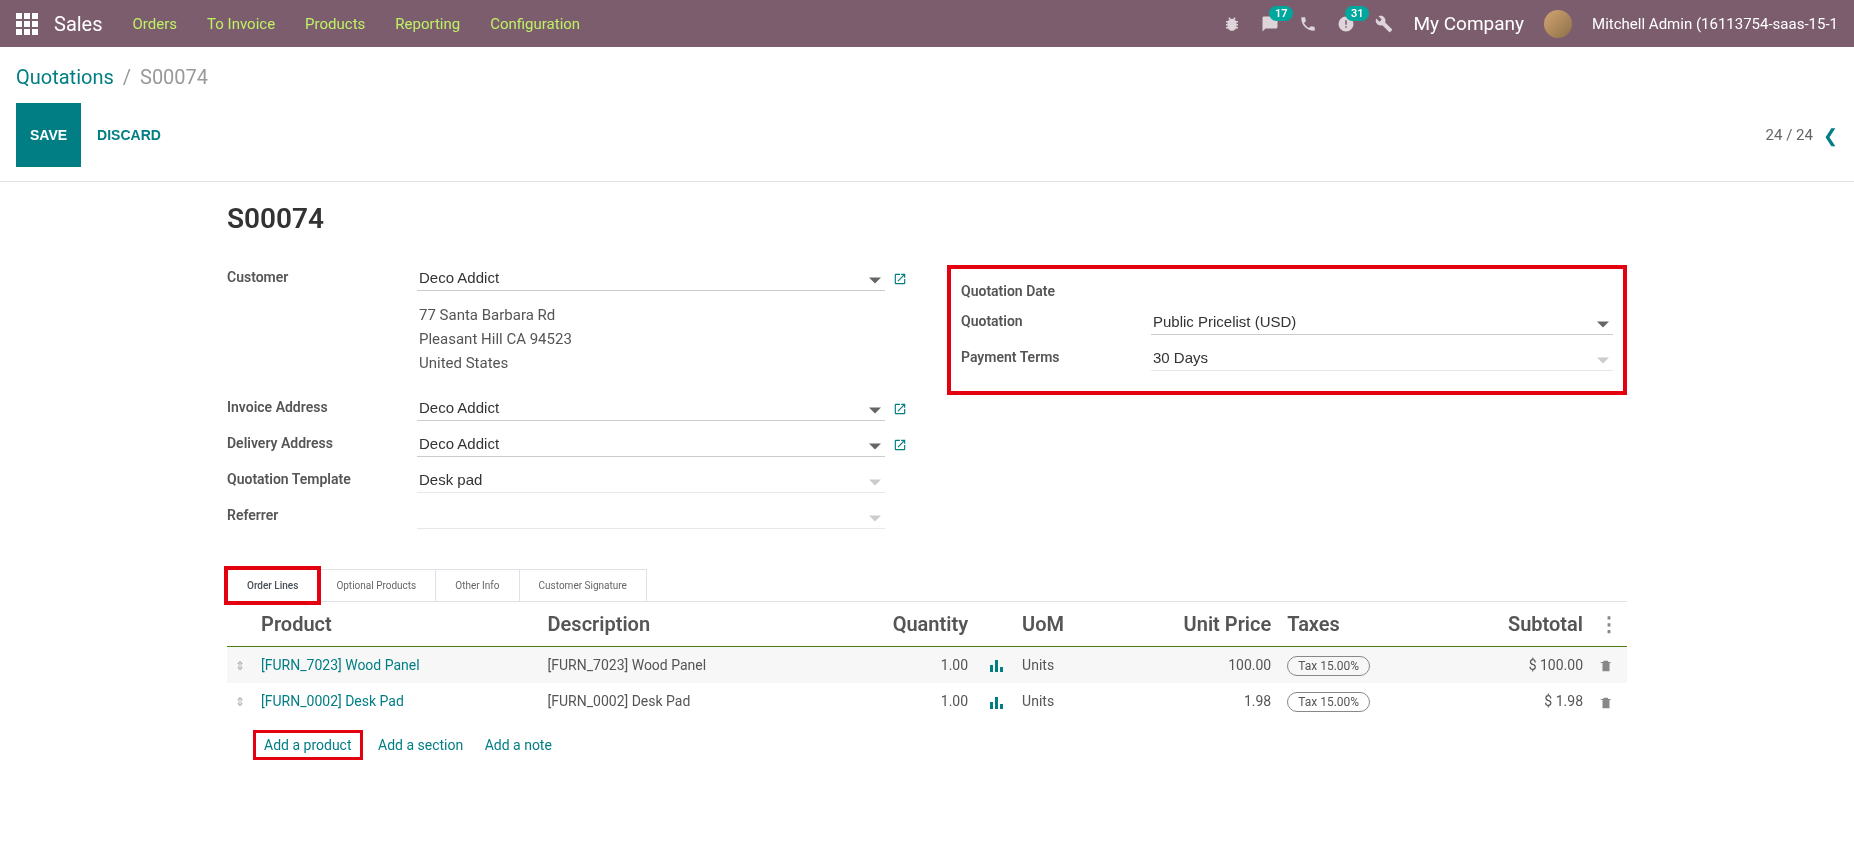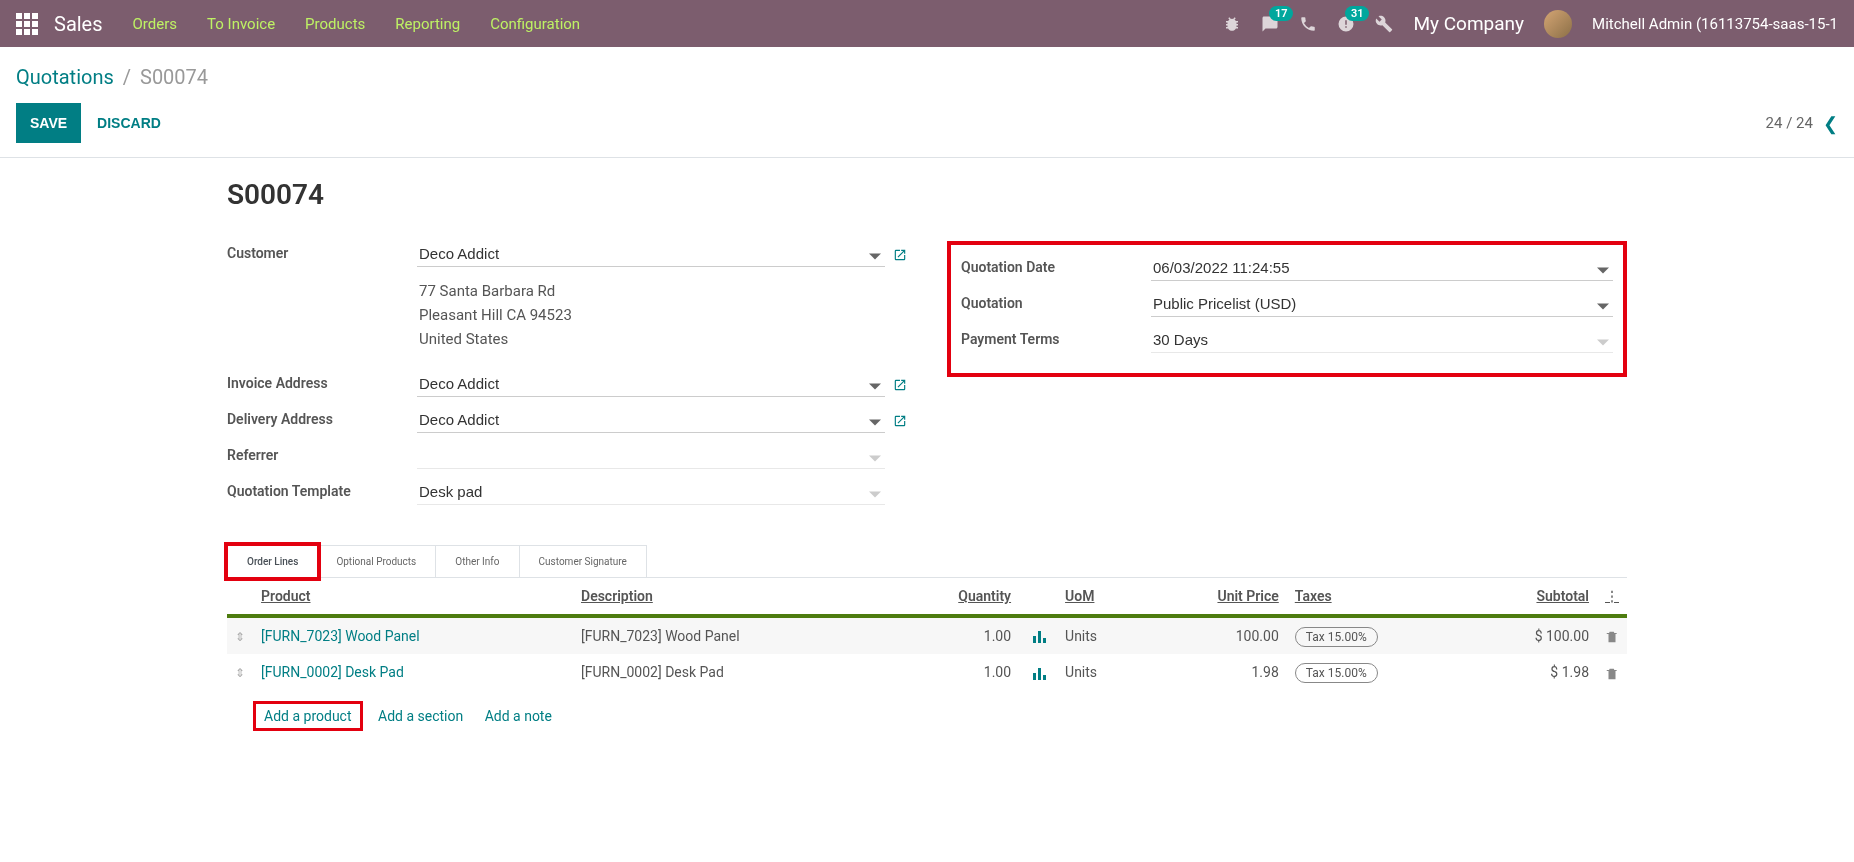--- a/index.html
+++ b/index.html
@@ -20,21 +20,21 @@
 .avatar { width: 28px; height: 28px; border-radius: 50%; background: linear-gradient(135deg,#d4a574,#8b6f47); display: inline-block; }
 .user-label { color: #fff; font-size: 15px; white-space: nowrap; overflow: hidden; }
 
 
 .breadcrumb-row { padding: 18px 16px 8px; }
 .breadcrumb { font-size: 20px; }
 .bc-link { color: #017e84; cursor: pointer; }
 .bc-sep { color: #999; margin: 0 4px; }
 .bc-current { color: #999; }
 .action-row { display: flex; align-items: center; padding: 6px 16px 14px; border-bottom: 1px solid #dee2e6; }
-.btn-primary { background: #017e84; color: #fff; border: none; padding: 12px 14px; font-weight: 600; cursor: pointer; margin-right: 16px; font-size: 14px; }
+.btn-primary { background: #017e84; color: #fff; border: none; padding: 24px 14px; font-weight: 600; cursor: pointer; margin-right: 16px; font-size: 14px; }
 .btn-secondary { background: none; border: none; color: #017e84; font-weight: 600; cursor: pointer; font-size: 14px; }
 .pager { margin-left: auto; display: flex; align-items: center; gap: 10px; color: #666; }
 .pager-btn { cursor: pointer; color: #017e84; font-size: 18px; }
 
 
 .sheet { max-width: 1460px; margin: 0 auto; padding: 20px 30px; background: #fff; }
 .record-title { font-size: 28px; font-weight: 600; color: #333; margin-bottom: 30px; }
 .form-columns { display: flex; gap: 40px; }
 .form-col { flex: 1; }
 .form-row { display: flex; align-items: flex-start; margin-bottom: 10px; }
@@ -52,21 +52,21 @@
 
 .tabs-wrap { margin-top: 30px; }
 .tabs { display: flex; border: 1px solid #dee2e6; border-bottom: none; width: fit-content; }
 .tab { padding: 10px 19px; border-right: 1px solid #dee2e6; cursor: pointer; color: #666; font-size: 10px; }
 .tab:last-child { border-right: none; }
 .tab.active { color: #495057; font-weight: 500; }
 .tab-highlight { border: 4px solid #e3000f; margin: -4px; }
 
 
 .lines-table { width: 100%; border-collapse: collapse; border-top: 1px solid #dee2e6; }
-.lines-table th { text-align: left; font-weight: 600; color: #555; padding: 10px 8px; border-bottom: 4px solid #4d7c0f; font-size: 14px; text-decoration: underline; }
+.lines-table th { text-align: left; font-weight: 600; color: #555; padding: 10px 8px; border-bottom: 1px solid #4d7c0f; font-size: 20px; }
 .lines-table th.num, .lines-table td.num { text-align: right; }
 .lines-table td { padding: 10px 8px; color: #555; font-size: 14px; }
 .lines-table tbody tr:first-child { background: #f7f7f7; }
 .drag-handle { color: #aaa; cursor: grab; font-size: 12px; }
 .product-link { color: #017e84; }
 .tax-chip { border: 1px solid #888; border-radius: 12px; padding: 2px 10px; font-size: 12px; color: #555; }
 .chart-icon { color: #017e84; cursor: pointer; margin-left: 6px; }
 .trash-icon { color: #888; cursor: pointer; }
 .menu-dots { color: #888; cursor: pointer; }
 .add-row td { padding: 10px 8px; }
@@ -183,51 +183,45 @@
           <input class="field-input" value="Deco Addict" style="">
           <span class="field-caret"><svg viewBox="0 0 10 10">
                 <path d="M0 2l5 5 5-5z"></path>
               </svg></span>
         </div>
         <span class="ext-link"><svg viewBox="0 0 24 24">
               <path d="M14 3v2h3.59l-9.83 9.83 1.41 1.41L19 6.41V10h2V3h-7zM19 19H5V5h7V3H5a2 2 0 00-2 2v14a2 2 0 002 2h14a2 2 0 002-2v-7h-2v7z"></path>
             </svg></span>
       </div>
       <div class="form-row">
+        <div class="form-label">Quotation Template</div>
+        <div class="form-field">
+          <input class="field-input no-underline" value="Desk pad" style="">
+          <span class="field-caret"><svg viewBox="0 0 10 10">
+                <path d="M0 2l5 5 5-5z" fill="#ccc"></path>
+              </svg></span>
+        </div>
+        <span style="width:22px"></span>
+      </div>
+      <div class="form-row">
         <div class="form-label">Referrer</div>
         <div class="form-field">
           <input class="field-input no-underline" value="" style="">
-          <span class="field-caret"><svg viewBox="0 0 10 10">
-                <path d="M0 2l5 5 5-5z" fill="#ccc"></path>
-              </svg></span>
-        </div>
-        <span style="width:22px"></span>
-      </div>
-      <div class="form-row">
-        <div class="form-label">Quotation Template</div>
-        <div class="form-field">
-          <input class="field-input no-underline" value="Desk pad" style="">
           <span class="field-caret"><svg viewBox="0 0 10 10">
                 <path d="M0 2l5 5 5-5z" fill="#ccc"></path>
               </svg></span>
         </div>
         <span style="width:22px"></span>
       </div>
     </div>
 
     <div class="form-col">
       <div class="highlight-box">
         <div class="form-row">
           <div class="form-label">Quotation Date</div>
-          <div class="form-field">
-            <input class="field-input" value="06/03/2022 11:24:55" style="">
-            <span class="field-caret"><svg viewBox="0 0 10 10">
-                  <path d="M0 2l5 5 5-5z"></path>
-                </svg></span>
-          </div>
         </div>
         <div class="form-row">
           <div class="form-label">Quotation</div>
           <div class="form-field">
             <input class="field-input" value="Public Pricelist (USD)" style="">
             <span class="field-caret"><svg viewBox="0 0 10 10">
                   <path d="M0 2l5 5 5-5z"></path>
                 </svg></span>
           </div>
         </div>

